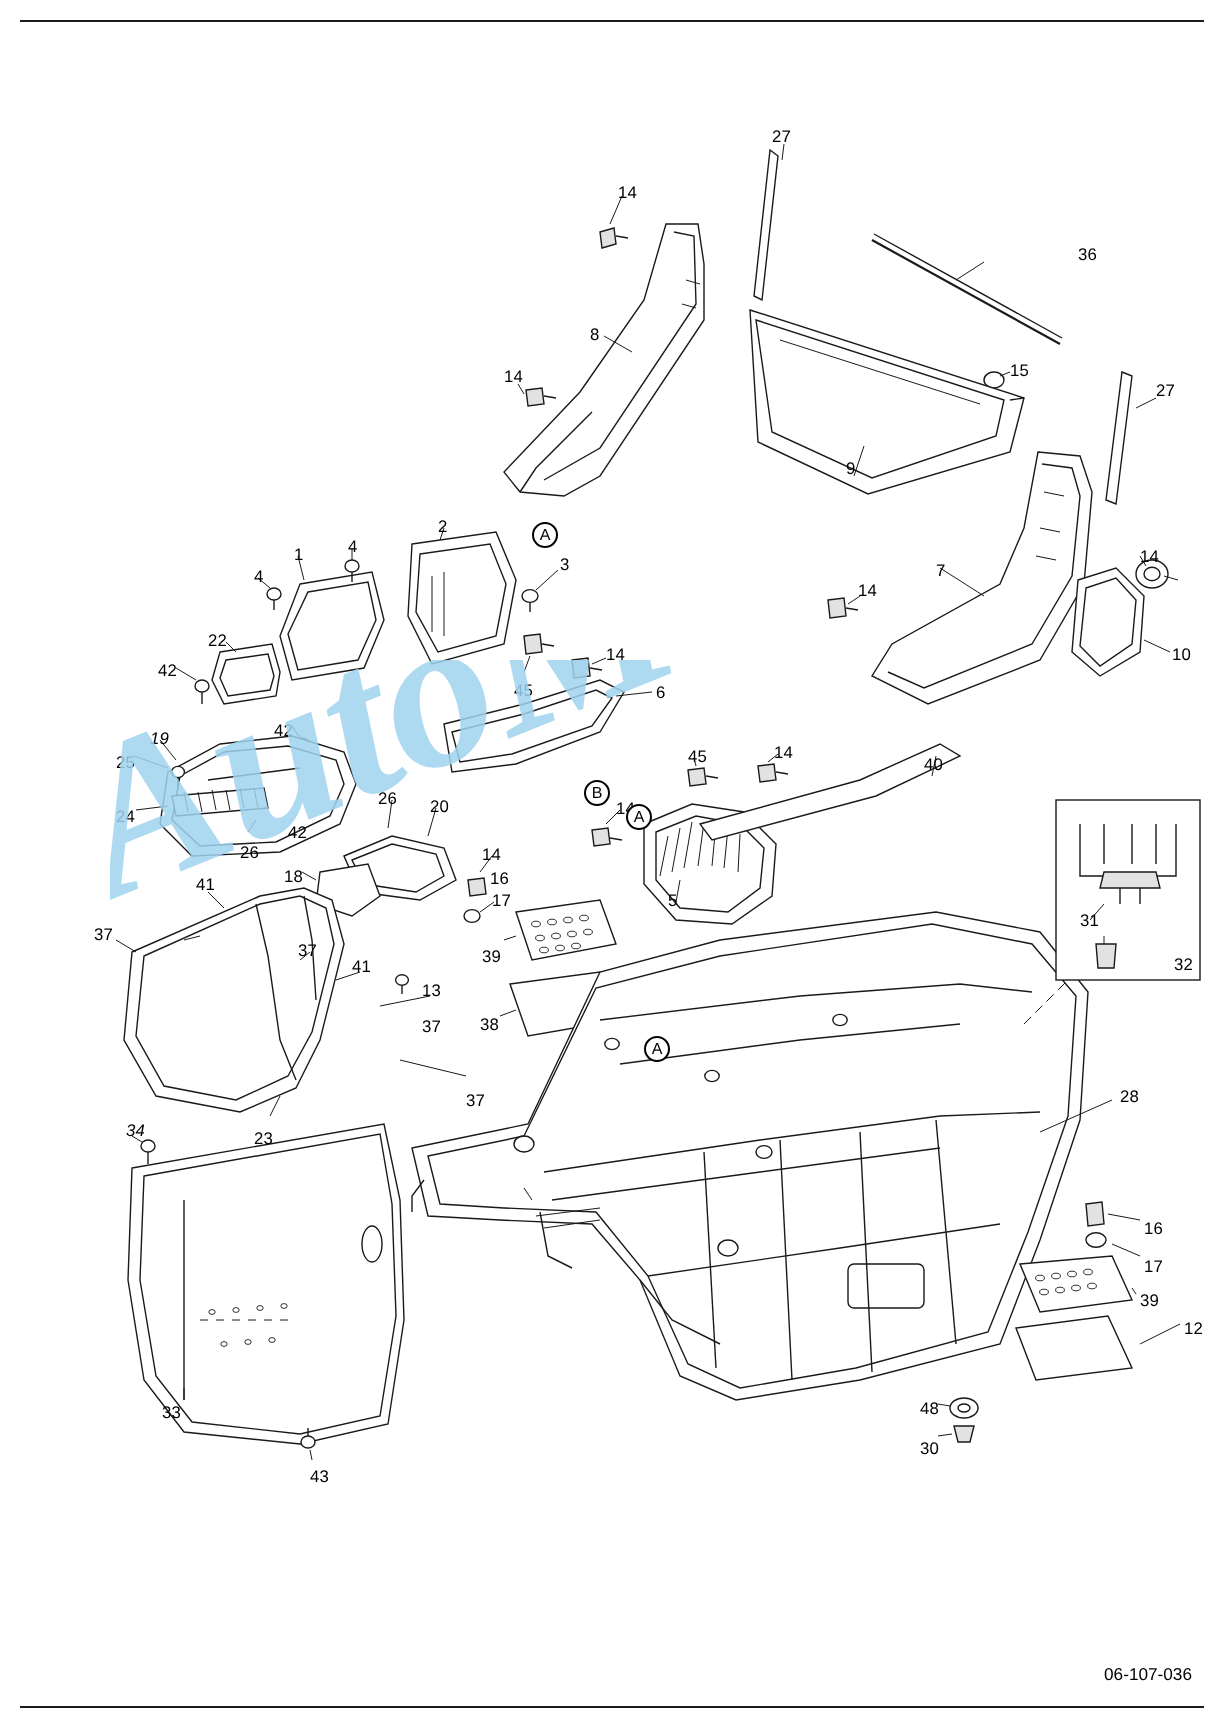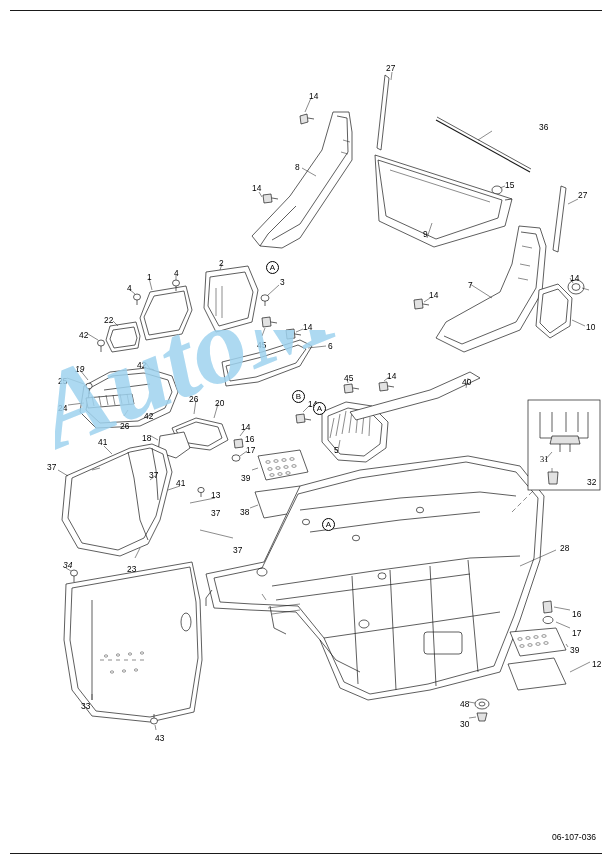--- a/index.html
+++ b/index.html
@@ -507,21 +507,21 @@
       <div class="callout" style="left: 241px; top: 422px;">14</div>
       <div class="callout" style="left: 344px; top: 373px;">45</div>
       <div class="callout" style="left: 387px; top: 371px;">14</div>
       <div class="callout" style="left: 308px; top: 399px;">14</div>
       <div class="callout" style="left: 462px; top: 377px;">40</div>
       <div class="callout" style="left: 120px; top: 421px;">26</div>
       <div class="callout" style="left: 142px; top: 433px;">18</div>
       <div class="callout" style="left: 245px; top: 434px;">16</div>
       <div class="callout" style="left: 246px; top: 445px;">17</div>
       <div class="callout" style="left: 334px; top: 445px;">5</div>
-      <div class="callout" style="left: 540px; top: 455px; font-family: Liberation Serif, serif;">31</div>
+      <div class="callout" style="left: 540px; top: 455px;">31</div>
       <div class="callout" style="left: 547px; top: 477px; margin-left: 40px;">32</div>
       <div class="callout" style="left: 98px; top: 437px;">41</div>
       <div class="callout" style="left: 47px; top: 462px;">37</div>
       <div class="callout" style="left: 149px; top: 470px;">37</div>
       <div class="callout" style="left: 241px; top: 473px;">39</div>
       <div class="callout" style="left: 176px; top: 478px;">41</div>
       <div class="callout" style="left: 211px; top: 490px;">13</div>
       <div class="callout" style="left: 240px; top: 507px;">38</div>
       <div class="callout" style="left: 211px; top: 508px;">37</div>
       <div class="callout" style="left: 233px; top: 545px;">37</div>

